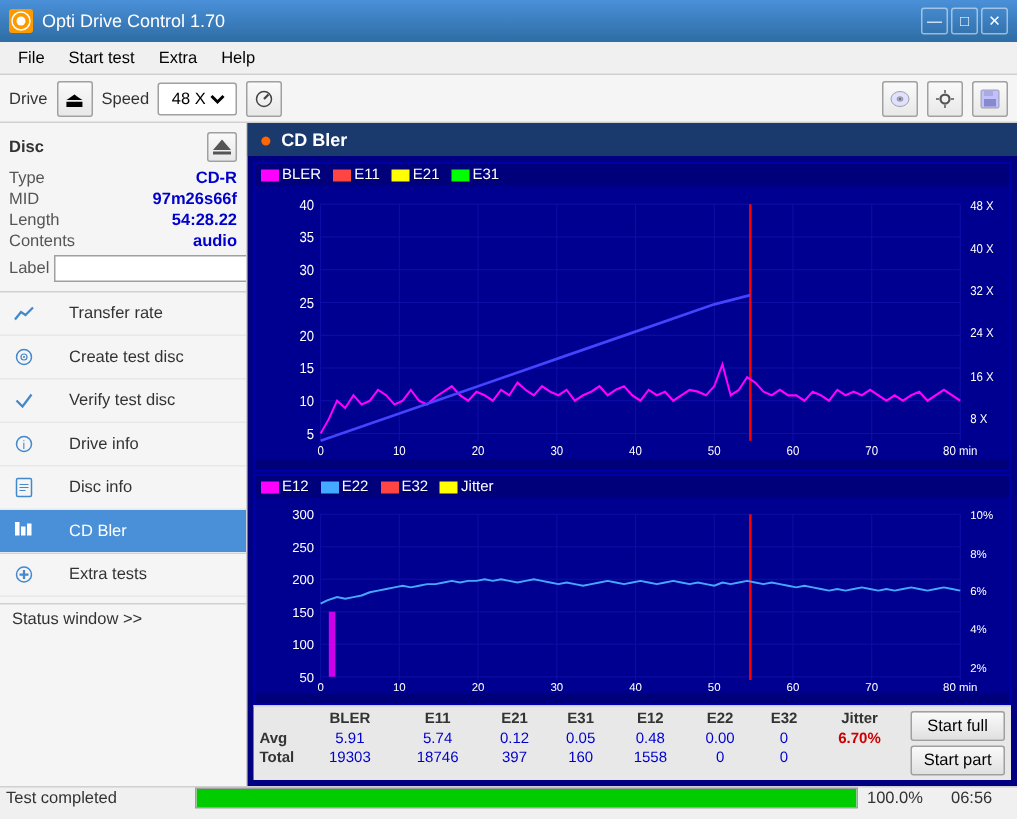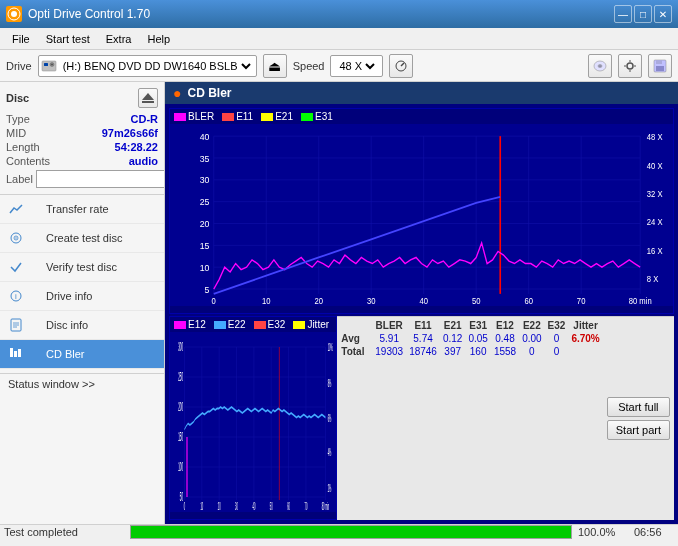--- a/index.html
+++ b/index.html
@@ -308,33 +308,20 @@
 
 <div class="menu-bar">
   <div class="menu-item">File</div>
   <div class="menu-item">Start test</div>
   <div class="menu-item">Extra</div>
   <div class="menu-item">Help</div>
 </div>
 
 <div class="toolbar">
   <span class="toolbar-label">Drive</span>
-  <div class="drive-select">
-    <div style="border:1px solid #a0a0a0; background:white; display:flex; align-items:center; padding: 1px 2px; height:22px; border-radius:2px;">
-      <svg width="16" height="14" viewBox="0 0 16 14" style="margin-right:2px;">
-        <rect x="1" y="2" width="14" height="10" rx="1" fill="#c0c0c0" stroke="#888" stroke-width="0.5"></rect>
-        <rect x="3" y="4" width="4" height="3" rx="0.5" fill="#0044aa"></rect>
-        <circle cx="11" cy="5.5" r="2" fill="#888" stroke="#666" stroke-width="0.5"></circle>
-        <circle cx="11" cy="5.5" r="0.8" fill="#444"></circle>
-      </svg>
-      <select style="border:none; background:transparent; font-size:11px; outline:none; cursor:pointer;">
-        <option>(H:)  BENQ DVD DD DW1640 BSLB</option>
-      </select>
-    </div>
-  </div>
   <div class="toolbar-icon-btn" style="font-size:14px;">⏏</div>
   <span class="toolbar-label">Speed</span>
   <div style="border:1px solid #a0a0a0; background:white; display:flex; align-items:center; padding: 1px 4px; height:22px; border-radius:2px; min-width:50px;">
     <select style="border:none; background:transparent; font-size:11px; outline:none; cursor:pointer;">
       <option>48 X</option>
     </select>
   </div>
   <div class="toolbar-icon-btn">
     <svg width="16" height="14" viewBox="0 0 16 14">
       <circle cx="8" cy="7" r="5" fill="none" stroke="#444" stroke-width="1"></circle>
@@ -453,20 +440,30 @@
       </div>
       <div class="nav-item active">
         <span class="nav-item-icon">
           <svg width="14" height="14" viewBox="0 0 14 14">
             <rect x="1" y="1" width="3" height="9" fill="white"></rect>
             <rect x="5" y="4" width="3" height="6" fill="white"></rect>
             <rect x="9" y="2" width="3" height="8" fill="white"></rect>
           </svg>
         </span>
         <span>CD Bler</span>
+      </div>
+      <div class="nav-item">
+        <span class="nav-item-icon">
+          <svg width="14" height="14" viewBox="0 0 14 14">
+            <circle cx="7" cy="7" r="5" fill="none" stroke="#4488cc" stroke-width="1"></circle>
+            <line x1="7" y1="4" x2="7" y2="10" stroke="#4488cc" stroke-width="1.5"></line>
+            <line x1="4" y1="7" x2="10" y2="7" stroke="#4488cc" stroke-width="1.5"></line>
+          </svg>
+        </span>
+        <span>Extra tests</span>
       </div>
     </div>
 
     <div style="padding:4px 8px; border-top:1px solid #d0d0d0; margin-top:4px;">
       <span style="color:#333; font-size:11px; cursor:pointer;">Status window &gt;&gt;</span>
     </div>
   </div>
 
   <div class="content-area">
 
@@ -546,21 +543,21 @@
           <text x="328" y="148" font-size="7" fill="white" text-anchor="middle">60</text>
           <text x="376" y="148" font-size="7" fill="white" text-anchor="middle">70</text>
           <text x="430" y="148" font-size="7" fill="white" text-anchor="middle">80 min</text>
 
           <polyline points="40,136 45,128 50,118 55,122 60,115 65,120 70,118 75,112 80,115 85,120 90,118 95,112 100,118 105,120 110,116 115,113 120,110 125,115 130,118 135,113 140,115 145,118 150,112 155,115 160,108 165,112 170,115 175,110 180,113 185,115 190,112 195,118 200,115 205,113 210,110 215,115 220,112 225,110 230,115 235,118 240,112 245,115 250,113 255,118 260,115 265,112 270,113 275,115 280,110 285,98 290,115 295,112 300,105 305,108 310,113 315,115 320,112 325,115 330,115 335,118 340,113 345,115 350,118 355,112 360,115 365,113 370,115 375,112 380,115 385,118 390,115 395,118 400,115 405,113 410,118 415,115 420,112 425,115 430,118" fill="none" stroke="#ff00ff" stroke-width="1.2"></polyline>
 
           <polyline points="40,140 88,125 136,110 184,95 232,80 280,65 302,60 302,60" fill="none" stroke="#4444ff" stroke-width="1.5"></polyline>
         </svg>
       </div>
 
-      <div style="display:flex; flex-direction:row; flex:1;">
+      <div style="display:flex; flex-direction:column; flex:1;">
         <div class="chart-wrapper" style="flex:1;">
           <div class="chart-legend">
             <div class="legend-item">
               <div class="legend-color" style="background:#ff00ff;"></div>
               <span>E12</span>
             </div>
             <div class="legend-item">
               <div class="legend-color" style="background:#44aaff;"></div>
               <span>E22</span>
             </div>

